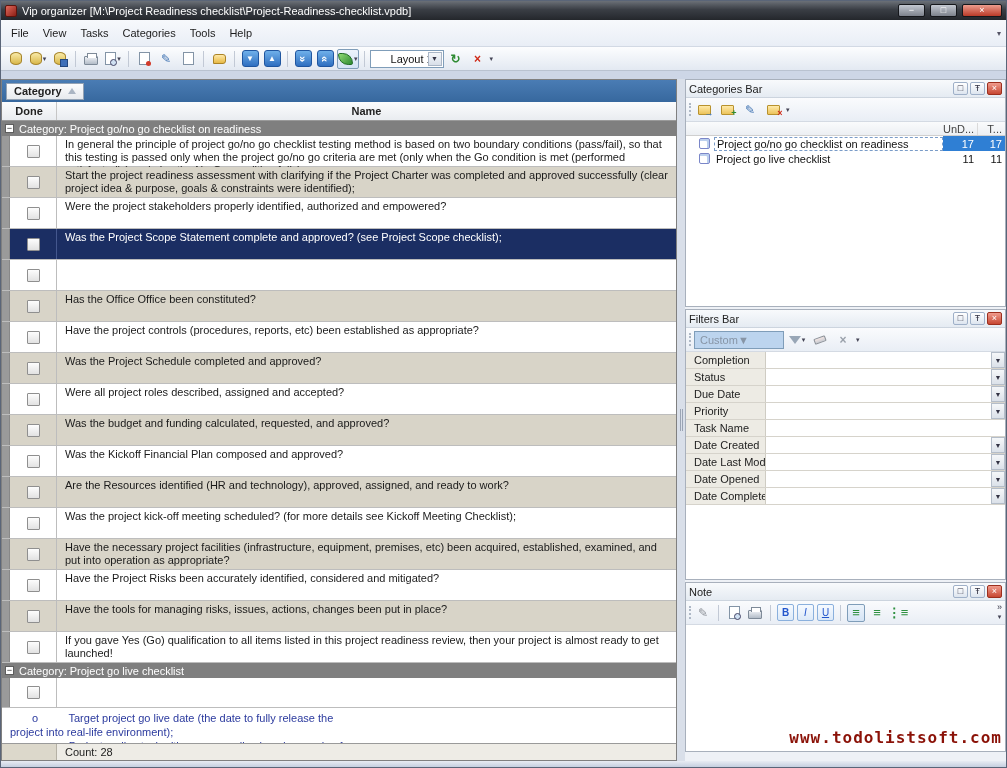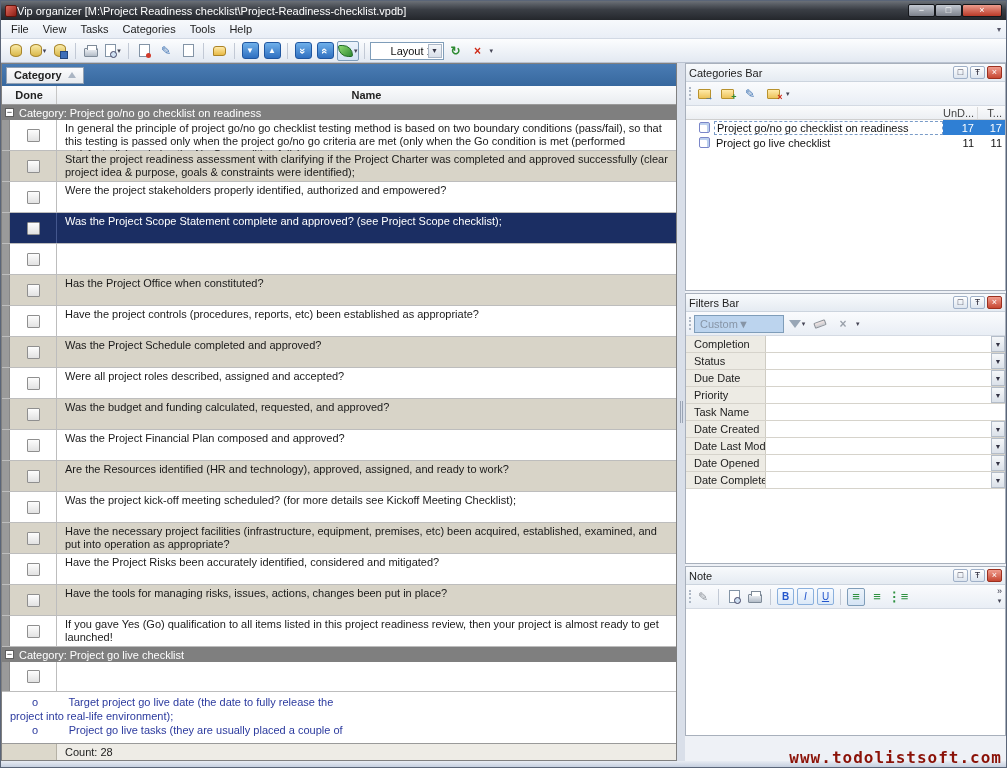--- a/index.html
+++ b/index.html
@@ -3,32 +3,32 @@
 <meta charset="utf-8">
 <style>
   * { box-sizing: border-box; margin: 0; padding: 0; }
   html,body { width:1007px; height:768px; }
   body { font-family:"Liberation Sans", sans-serif; font-size:11px; background:#eef1f6; overflow:hidden; }
 
   .window { width:1007px; height:768px; display:flex; flex-direction:column; position:relative;
             border:1px solid #5a6578; background:#cdd6e6; }
 
   
-  .titlebar { height:19px; flex:none; display:flex; align-items:center; padding:0 4px;
+  .titlebar { height:19px; flex:none; display:flex; align-items:center; gap:5px; padding:0 4px;
               background:linear-gradient(#6b7077,#3a3e45 45%,#24272c); color:#fff; }
   .app-icon { width:12px; height:12px; flex:none; border-radius:2px;
               background:linear-gradient(135deg,#e2695c,#8c1f16); border:1px solid #5e130c; }
   .title-text { flex:1; white-space:nowrap; overflow:hidden; font-size:11px; }
   .winbtn { width:27px; height:13px; flex:none; display:flex; align-items:center; justify-content:center;
             font-size:9px; line-height:9px; color:#fff; border:1px solid #15171b; border-radius:2px;
             background:linear-gradient(#c3c8d1,#7d828c); }
   .winbtn.close { width:40px; background:linear-gradient(#ec9c8d,#b93a28); }
 
   
-  .menubar { height:19px; flex:none; display:flex; align-items:center; padding-left:3px; position:relative;
+  .menubar { height:27px; flex:none; display:flex; align-items:center; padding-left:3px; position:relative;
              background:linear-gradient(#f7f9fc,#e9eef6); border-bottom:1px solid #d2d9e4; color:#1c1c1c; }
   .menu-item { padding:0 7px; height:100%; display:flex; align-items:center; }
   .menubar-caret { position:absolute; right:5px; font-size:8px; color:#556; }
 
   
   .toolbar { height:24px; flex:none; display:flex; align-items:center; gap:2px; padding:0 5px;
              background:linear-gradient(#fcfdfe,#e3e9f2); border-bottom:1px solid #b9c2d0; }
   .tsep { width:1px; height:16px; background:#c2c9d5; margin:0 3px; flex:none; }
   .tbtn { min-width:20px; height:20px; display:flex; align-items:center; justify-content:center; gap:1px;
           border-radius:2px; flex:none; }
@@ -58,21 +58,21 @@
          background:linear-gradient(135deg,#8ed973,#2e8b32); }
   .combo { width:74px; height:18px; background:#fff; border:1px solid #7f9db9; display:flex; align-items:center;
            padding-left:20px; position:relative; flex:none; color:#111; }
   .combo .dropbox { position:absolute; right:1px; top:1px; bottom:1px; width:14px; display:flex; align-items:center;
            justify-content:center; font-size:7px; color:#334; border:1px solid #aab6c6;
            background:linear-gradient(#f5f7fa,#d8dfe9); }
   .greenarrow { color:#2e8b32; font-weight:bold; font-size:12px; }
   .redx { color:#cf2a18; font-weight:bold; font-size:12px; }
 
   
-  .content { flex:1; min-height:0; display:flex; }
+  .content { flex:1; min-height:0; display:flex;margin-top:8px; }
 
   
   .main { flex:1; min-width:0; display:flex; flex-direction:column; background:#fff; border:1px solid #808080; }
   .band { height:22px; flex:none; display:flex; align-items:center; padding-left:4px;
           background:linear-gradient(#4a7cb4,#37689e); }
   .cat-btn { height:17px; display:flex; align-items:center; gap:6px; padding:0 7px; font-weight:bold; color:#222;
              background:linear-gradient(#fcfcfd,#e7eaee); border:1px solid #93a2b4; }
   .sort-tri { width:0; height:0; border-left:4px solid transparent; border-right:4px solid transparent;
               border-bottom:6px solid #aab5c3; }
   .colhdr { height:19px; flex:none; display:flex; font-weight:bold; color:#222;
@@ -158,21 +158,21 @@
             border:1px solid #b4bdc9; background:linear-gradient(#f5f7f9,#dbe1e9); }
 
   .nico { width:18px; height:18px; flex:none; display:flex; align-items:center; justify-content:center; border-radius:2px; }
   .nico.fmt { width:17px; height:17px; color:#2255cc; border:1px solid #8ab0dd;
               background:linear-gradient(#f6faff,#dcE9f8); font-size:10px; }
   .nico.green { color:#2e9140; font-size:13px; font-weight:bold; }
   .nico.active { border:1px solid #7f9db9; background:linear-gradient(#ecf3fb,#d5e4f5); }
   .note-overflow { position:absolute; right:3px; top:2px; display:flex; flex-direction:column; align-items:center;
                    font-size:9px; color:#334; line-height:9px; }
 
-  .watermark { position:absolute; right:4px; bottom:0; font-family:"DejaVu Sans Mono", monospace;
+  .watermark { position:absolute; right:4px; bottom:20px; font-family:"DejaVu Sans Mono", monospace;
                font-weight:bold; font-size:16px; letter-spacing:1px; color:#8b1208; }
   .bottom-strip { height:6px; flex:none; background:linear-gradient(#e8ecf3,#c5cfdf); }
 </style>
 </head>
 <body>
 
 <div class="window">
 
   <div class="titlebar">
     <div class="app-icon"></div>
@@ -323,21 +323,21 @@
             <div class="done">
               <span class="cb"></span>
             </div>
           </div>
         <div class="row tan">
             <div class="indent"></div>
             <div class="done">
               <span class="cb"></span>
             </div>
             <div class="name">
-              <span>Has the Project Office when constituted?</span>
+              <span>Has the Office Office been constituted?</span>
             </div>
           </div>
         <div class="row">
             <div class="indent"></div>
             <div class="done">
               <span class="cb"></span>
             </div>
             <div class="name">
               <span>Have the project controls (procedures, reports, etc) been established as appropriate?</span>
             </div>
@@ -368,21 +368,21 @@
             <div class="name">
               <span>Was the budget and funding calculated, requested, and approved?</span>
             </div>
           </div>
         <div class="row">
             <div class="indent"></div>
             <div class="done">
               <span class="cb"></span>
             </div>
             <div class="name">
-              <span>Was the Project Financial Plan composed and approved?</span>
+              <span>Was the Kickoff Financial Plan composed and approved?</span>
             </div>
           </div>
         <div class="row tan">
             <div class="indent"></div>
             <div class="done">
               <span class="cb"></span>
             </div>
             <div class="name">
               <span>Are the Resources identified (HR and technology), approved, assigned, and ready to work?</span>
             </div>

